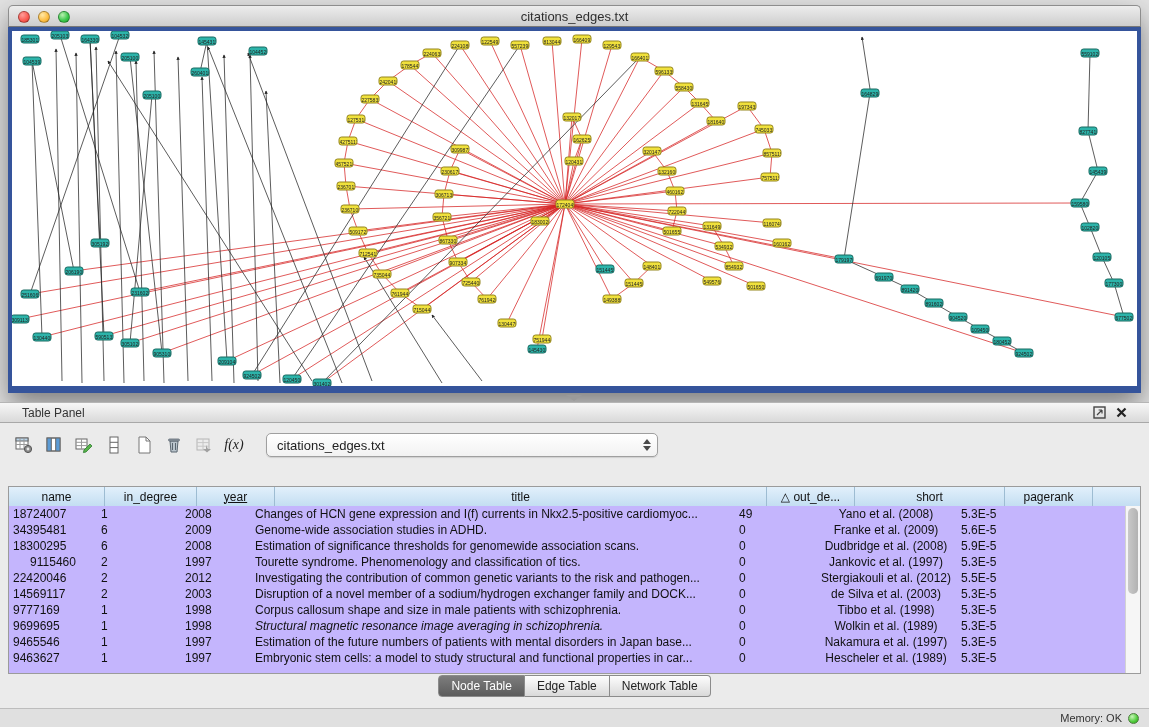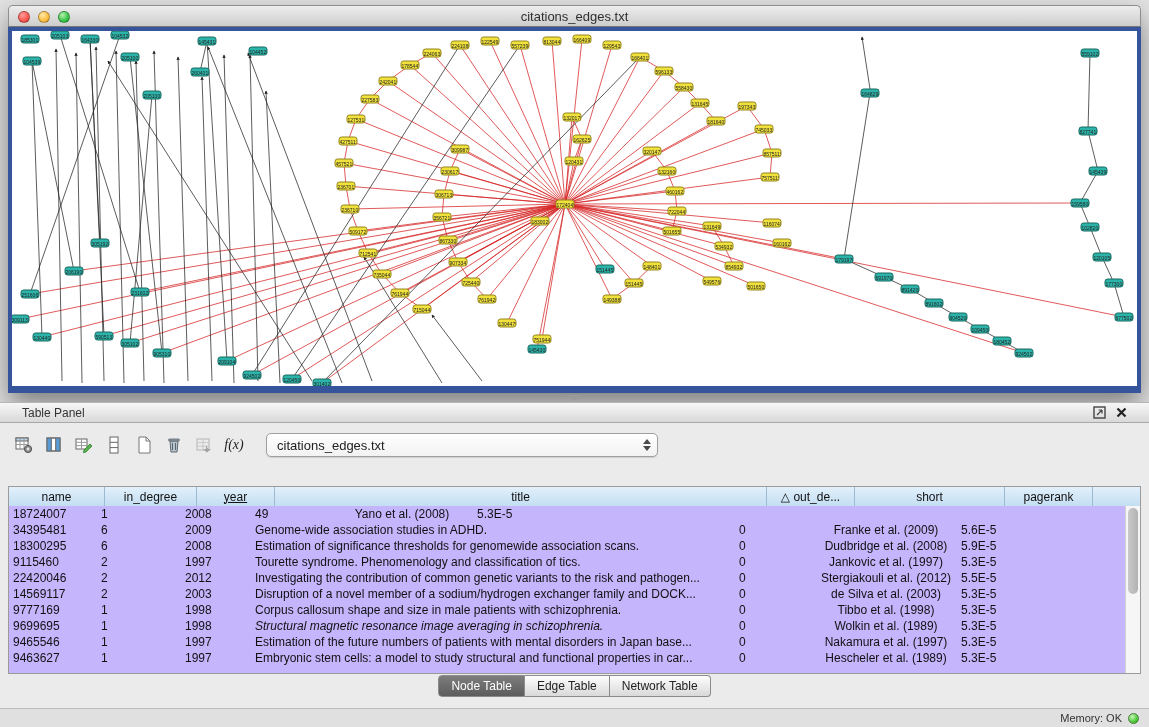--- a/index.html
+++ b/index.html
@@ -461,20 +461,21 @@
           <div class="th" style="width: 492px;">title</div>
           <div class="th" style="width: 88px;">△ out_de...</div>
           <div class="th" style="width: 150px;">short</div>
           <div class="th" style="width: 88px;">pagerank</div>
         </div>
       <div class="tbody" id="tbody">
           <div class="tr">
             <div class="td" style="width: 88px; text-align: left;">18724007</div>
             <div class="td" style="width: 84px; text-align: left;">1</div>
             <div class="td" style="width: 70px; text-align: left;">2008</div>
+            <div class="td" style="width: 484px; text-align: left;">Changes of HCN gene expression and I(f) currents in Nkx2.5-positive cardiomyoc...</div>
             <div class="td" style="width: 80px; text-align: left;">49</div>
             <div class="td" style="width: 142px; text-align: center;">Yano et al. (2008)</div>
             <div class="td" style="width: 80px; text-align: left;">5.3E-5</div>
           </div>
           <div class="tr">
             <div class="td" style="width: 88px; text-align: left;">34395481</div>
             <div class="td" style="width: 84px; text-align: left;">6</div>
             <div class="td" style="width: 70px; text-align: left;">2009</div>
             <div class="td" style="width: 484px; text-align: left;">Genome-wide association studies in ADHD.</div>
             <div class="td" style="width: 80px; text-align: left;">0</div>
@@ -484,21 +485,21 @@
           <div class="tr">
             <div class="td" style="width: 88px; text-align: left;">18300295</div>
             <div class="td" style="width: 84px; text-align: left;">6</div>
             <div class="td" style="width: 70px; text-align: left;">2008</div>
             <div class="td" style="width: 484px; text-align: left;">Estimation of significance thresholds for genomewide association scans.</div>
             <div class="td" style="width: 80px; text-align: left;">0</div>
             <div class="td" style="width: 142px; text-align: center;">Dudbridge et al. (2008)</div>
             <div class="td" style="width: 80px; text-align: left;">5.9E-5</div>
           </div>
           <div class="tr">
-            <div class="td" style="width: 88px; text-align: left;">9115460</div>
+            <div class="td" style="width: 88px; text-align: center;">9115460</div>
             <div class="td" style="width: 84px; text-align: left;">2</div>
             <div class="td" style="width: 70px; text-align: left;">1997</div>
             <div class="td" style="width: 484px; text-align: left;">Tourette syndrome. Phenomenology and classification of tics.</div>
             <div class="td" style="width: 80px; text-align: left;">0</div>
             <div class="td" style="width: 142px; text-align: center;">Jankovic et al. (1997)</div>
             <div class="td" style="width: 80px; text-align: left;">5.3E-5</div>
           </div>
           <div class="tr">
             <div class="td" style="width: 88px; text-align: left;">22420046</div>
             <div class="td" style="width: 84px; text-align: left;">2</div>

